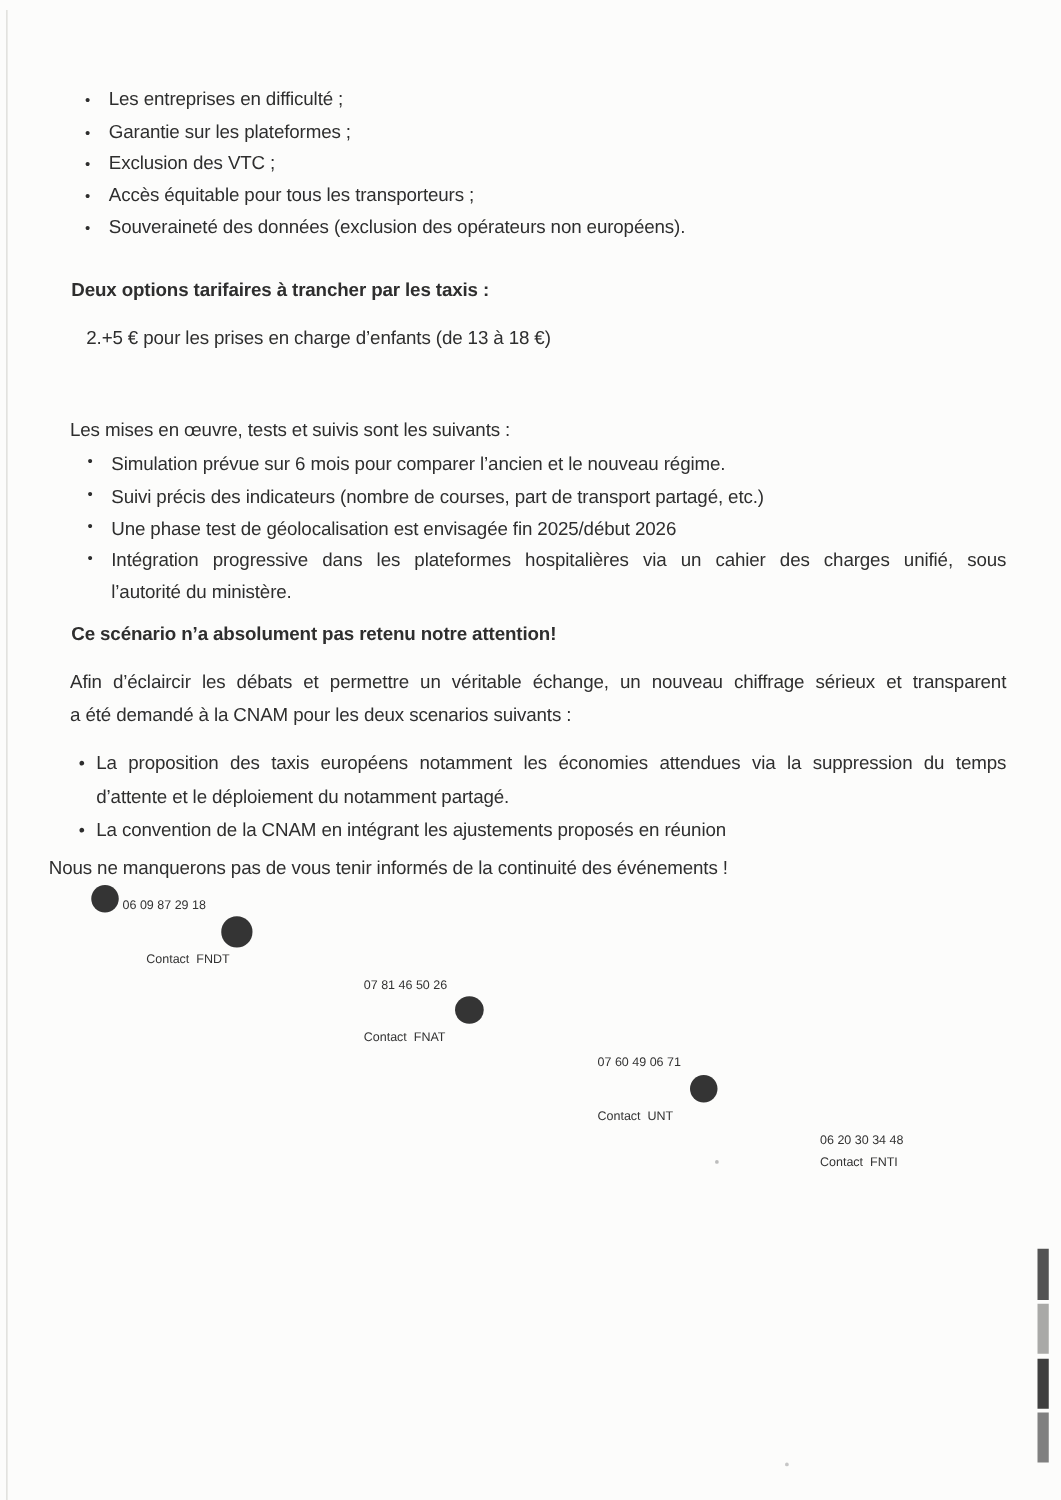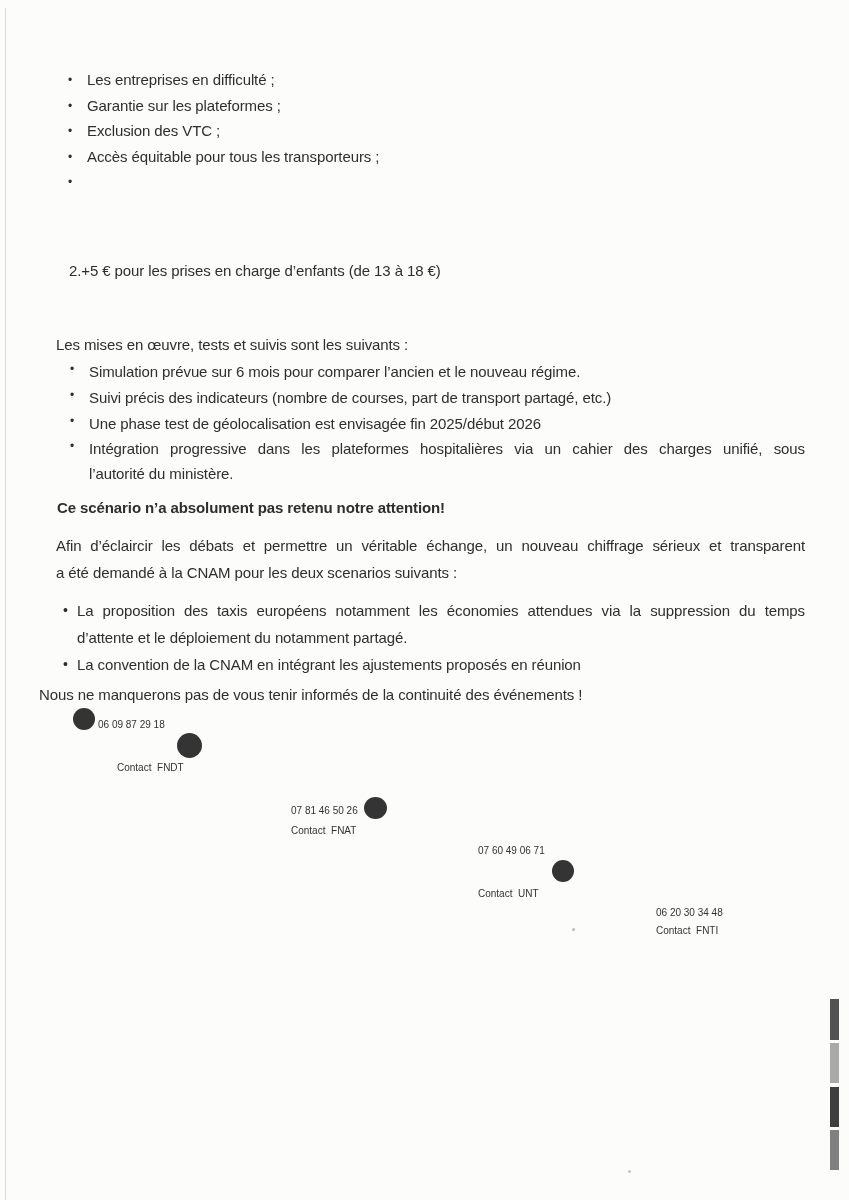--- a/index.html
+++ b/index.html
@@ -50,21 +50,21 @@
   
   .contact-text { position:absolute; font-size:10px; letter-spacing:0; color:#323232; line-height:16px; }
   .lbl { white-space:pre; }
   .contact-dot { position:absolute; border-radius:50%; }
   .dot1 { left:73px;  top:708px; width:22px; height:22px; }
   .dot2 { left:177px; top:733px; width:25px; height:25px; }
   .dot3 { left:364px; top:797px; width:23px; height:22px; }
   .dot4 { left:552px; top:860px; width:22px; height:22px; }
   .phone1 { left:98px;  top:717px; }
   .lbl1   { left:105px; top:760px;margin-left:12px; }
-  .phone2 { left:291px; top:781px;margin-top:22px; }
+  .phone2 { left:291px; top:781px; }
   .lbl2   { left:291px; top:823px; }
   .phone3 { left:478px; top:843px; }
   .lbl3   { left:478px; top:886px; }
   .phone4 { left:656px; top:905px; }
   .lbl4   { left:656px; top:923px; }
 
   
   .scan-bar { position:absolute; left:830px; width:9px; }
   .bar1 { top:999px;  height:41px; }
   .bar2 { top:1043px; height:40px; }
@@ -95,23 +95,25 @@
     <div class="row">
       <span class="bullet-sm">•</span>
       <span>Exclusion des VTC ;</span>
     </div>
     <div class="row">
       <span class="bullet-sm">•</span>
       <span>Accès équitable pour tous les transporteurs ;</span>
     </div>
     <div class="row">
       <span class="bullet-sm">•</span>
+      <span>Souveraineté des données (exclusion des opérateurs non européens).</span>
     </div>
   </div>
 
+  <div class="abs heading-block">Deux options tarifaires à trancher par les taxis :</div>
   <div class="abs numbered">
     <div class="nline">2.+5 € pour les prises en charge d’enfants (de 13 à 18 €)</div>
   </div>
 
   <div class="abs impl-intro">Les mises en œuvre, tests et suivis sont les suivants :</div>
   <div class="abs impl">
     <div class="row">
       <span class="bullet-sm">•</span>
       <div class="txt">Simulation prévue sur 6 mois pour comparer l’ancien et le nouveau régime.</div>
     </div>

